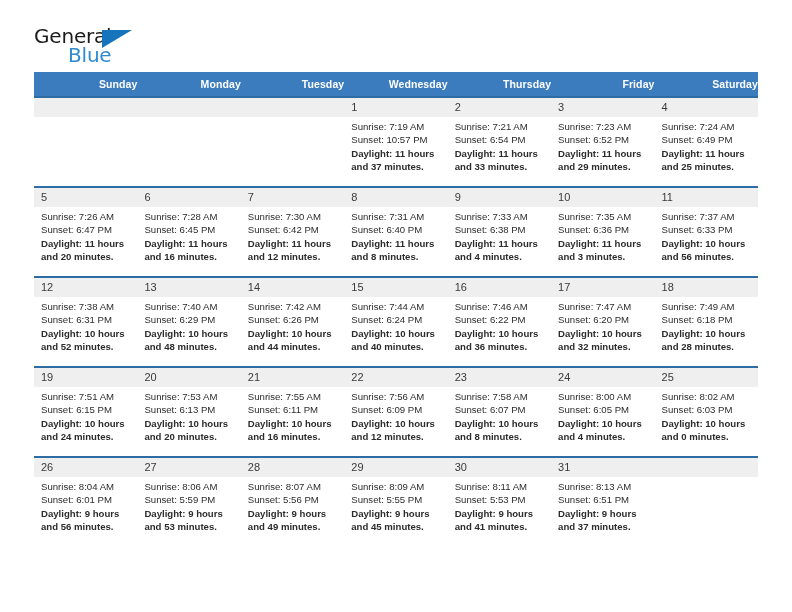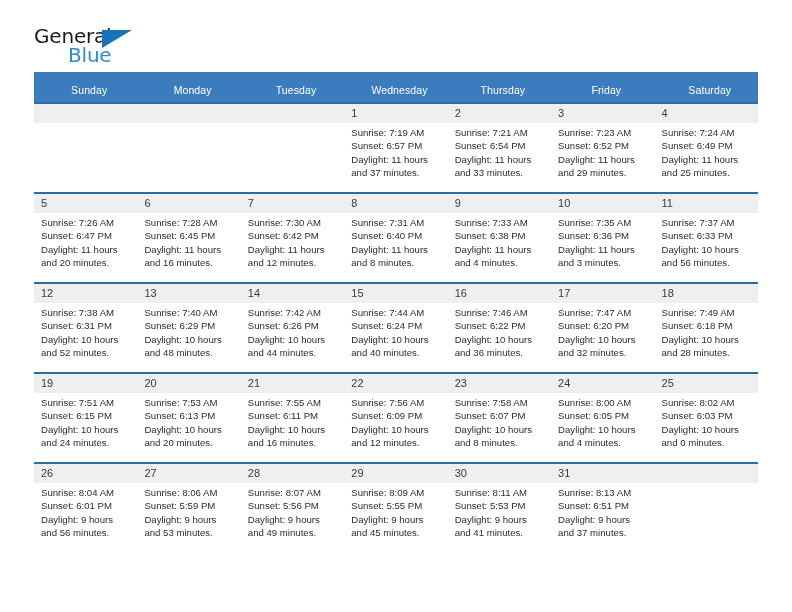--- a/index.html
+++ b/index.html
@@ -89,23 +89,23 @@
   }
   table.calendar {
     width: 724px;
     border-collapse: collapse;
     table-layout: fixed;
   }
   table.calendar thead th {
     background: #3b7cbf;
     color: #ffffff;
     font-size: 10.5px;
-    font-weight: 400;
-    text-align: center;
-    padding: 12px 0 6px 7px;
+    font-weight: 700;
+    text-align: right;
+    padding: 6px 0 6px 7px;
     height: 21px;
     letter-spacing: 0.1px;
   }
   table.calendar tbody td {
     width: 103.43px;
     height: 90px;
     vertical-align: top;
     border-top: 2px solid #2e6da4;
     padding: 0;
     background: #ffffff;
@@ -122,21 +122,21 @@
   .daynum.empty {
     color: transparent;
   }
   .dayinfo {
     padding: 3px 6px 0 7px;
     font-size: 9.6px;
     line-height: 13.4px;
     color: #2c2c2c;
   }
   .dayinfo div { white-space: nowrap; }
-  .dayinfo .wrapline { white-space: normal; }
+  .dayinfo .wrapline { white-space: normal; font-weight: bold; }
 </style>
 </head>
 <body>
 
 <div class="page">
 
   <div class="header">
     <div class="logo">
       <span class="logo-general">General</span>
       <span class="logo-triangle"></span>
@@ -165,21 +165,21 @@
             <td>
               <span class="daynum empty"></span>
             </td>
             <td>
               <span class="daynum empty"></span>
             </td>
             <td>
               <span class="daynum">1</span>
               <div class="dayinfo">
                 <div>Sunrise: 7:19 AM</div>
-                <div>Sunset: 6:57 PM</div>
+                <div>Sunset: 10:57 PM</div>
                 <div class="wrapline">Daylight: 11 hours and 37 minutes.</div>
               </div>
             </td>
             <td>
               <span class="daynum">2</span>
               <div class="dayinfo">
                 <div>Sunrise: 7:21 AM</div>
                 <div>Sunset: 6:54 PM</div>
                 <div class="wrapline">Daylight: 11 hours and 33 minutes.</div>
               </div>

